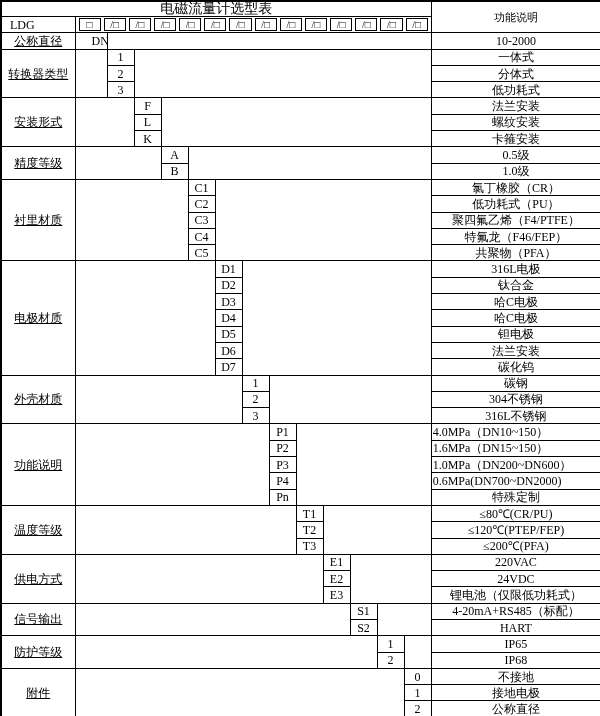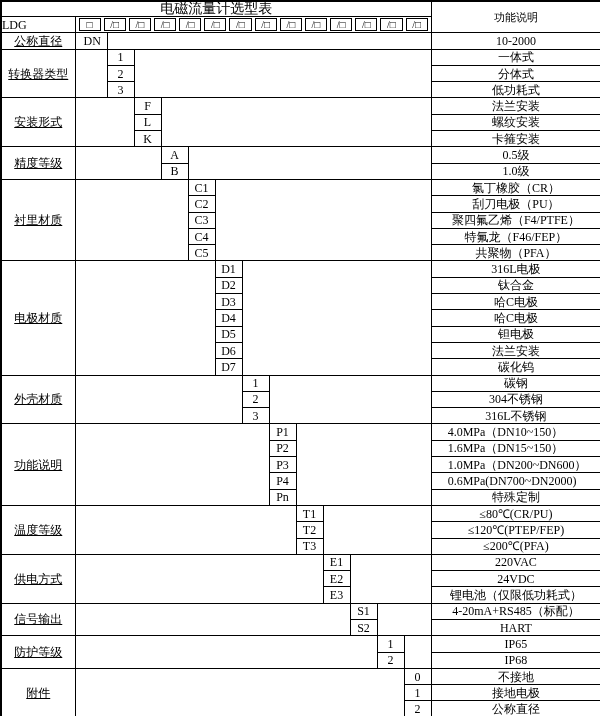--- a/index.html
+++ b/index.html
@@ -13,36 +13,36 @@
     border:2px solid #000;
   }
   td{
     padding:0;margin:0;text-align:center;vertical-align:middle;
     font-size:12px;line-height:14px;overflow:hidden;white-space:nowrap;
   }
   tr{height:16.3px;}
   tr.title-row{height:15px;}
   td.title{font-size:14px;border-bottom:1px solid #000;border-right:1px solid #000;margin-left:40px;}
   td.desc-header{font-size:11px;border-left:1px solid #000;border-bottom:1px solid #000;}
-  td.ldg{text-align:left;border-right:1px solid #000;font-size:12px;}
+  td.ldg{text-align:left;padding-left:8px;border-right:1px solid #000;font-size:12px;}
   td.model-strip{border:none;}
   .boxrow{
     display:flex;align-items:stretch;gap:3px;
     height:13px;padding:1px 3px 1px 3px;box-sizing:content-box;
   }
   .mbox{
     flex:1;border:1px solid #000;display:flex;align-items:center;justify-content:center;
     font-size:10px;line-height:10px;
   }
   td.cat{border-right:1px solid #000;border-top:1px solid #000;border-bottom:1px solid #000;text-decoration:underline;}
   td.code{border:1px solid #000;}
-  td.code.dn{text-align:left;padding-left:8px;}
+  td.code.dn{text-align:left;padding-left:16px;}
   td.empty{border:none;}
   td.desc{border-left:1px solid #000;border-bottom:1px solid #000;border-top:1px solid #000;margin-top:32px;}
-  td.desc.left{text-align:left;padding-left:16px;}
+  td.desc.left{text-align:left;padding-left:1px;}
   tr.gb > td{border-bottom:1px solid #000;}
 </style>
 </head>
 <body>
 
 <div class="page">
   <table class="sel">
     <colgroup>
       <col style="width:74px">
       <col style="width:32px">
@@ -147,21 +147,21 @@
           <td class="cat" rowspan="5">衬里材质</td>
           <td class="empty" colspan="4"></td>
           <td class="code">C1</td>
           <td class="empty" colspan="8"></td>
           <td class="desc">氯丁橡胶（CR）</td>
         </tr>
         <tr>
           <td class="empty" colspan="4"></td>
           <td class="code">C2</td>
           <td class="empty" colspan="8"></td>
-          <td class="desc">刮刀电极（PU）</td>
+          <td class="desc">低功耗式（PU）</td>
         </tr>
         <tr>
           <td class="empty" colspan="4"></td>
           <td class="code">C3</td>
           <td class="empty" colspan="8"></td>
           <td class="desc">聚四氟乙烯（F4/PTFE）</td>
         </tr>
         <tr>
           <td class="empty" colspan="4"></td>
           <td class="code">C4</td>

